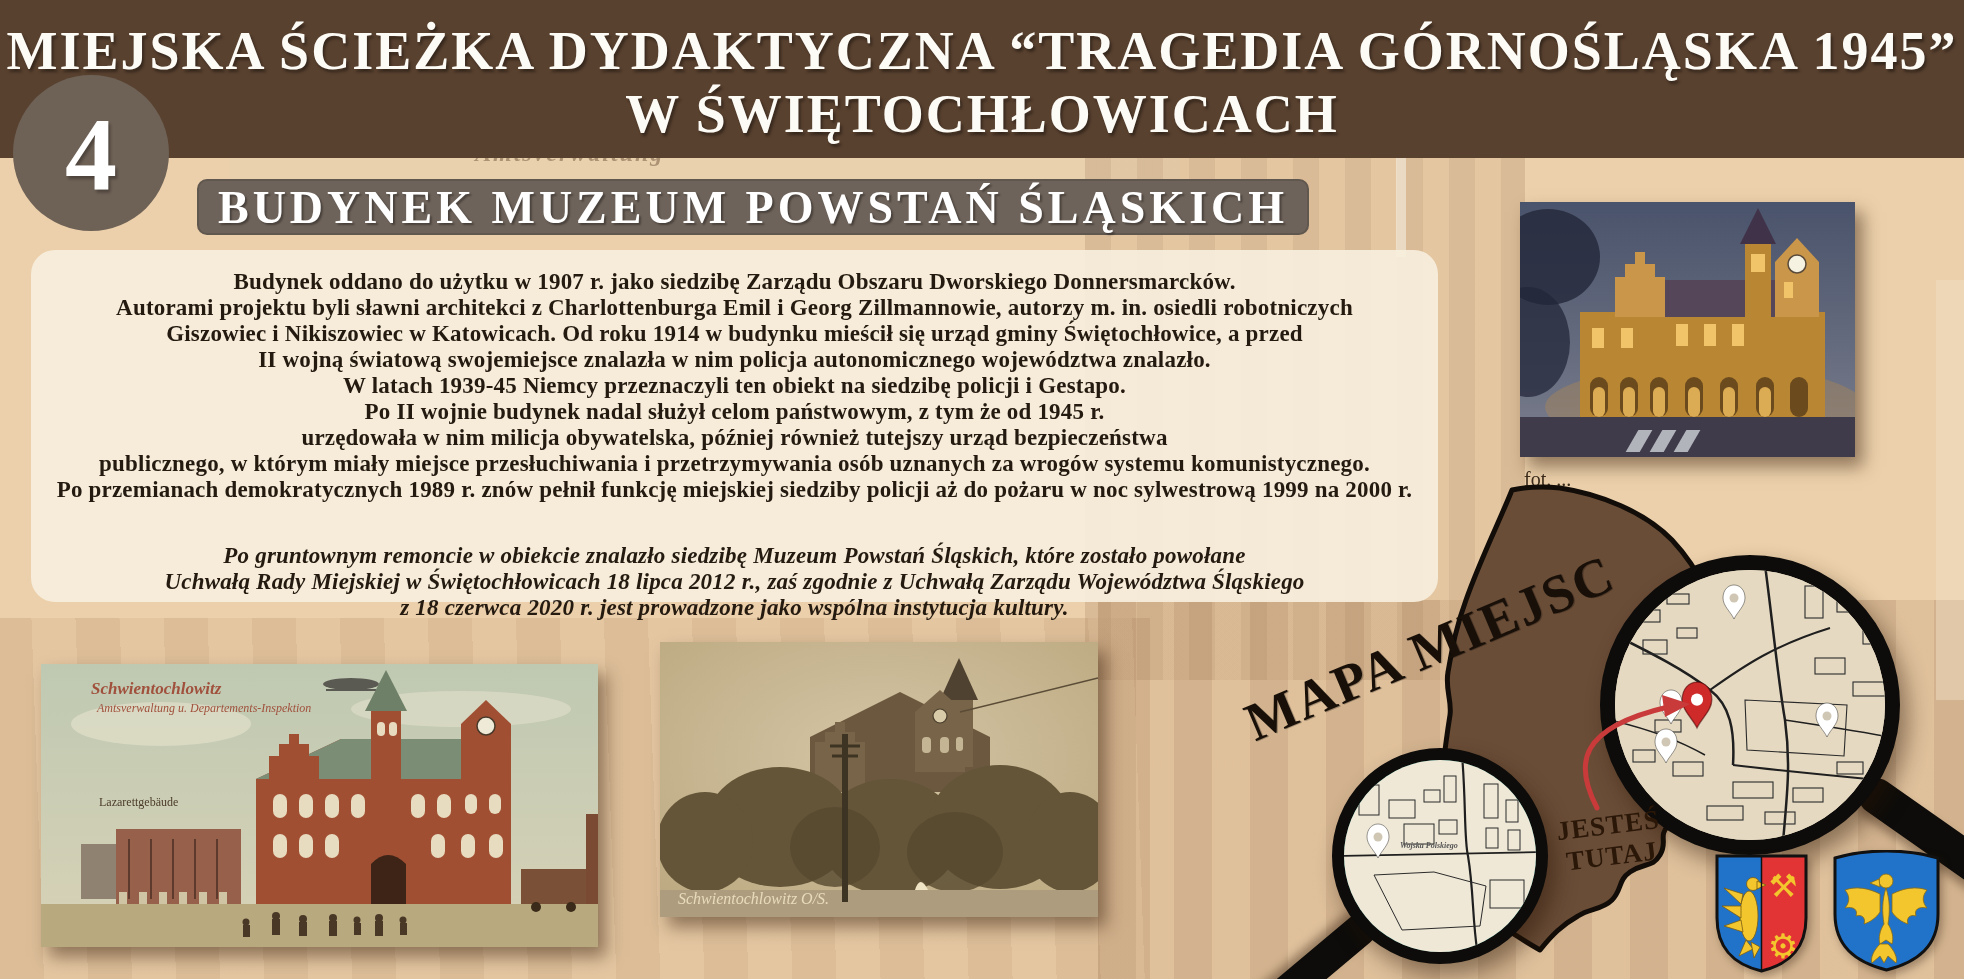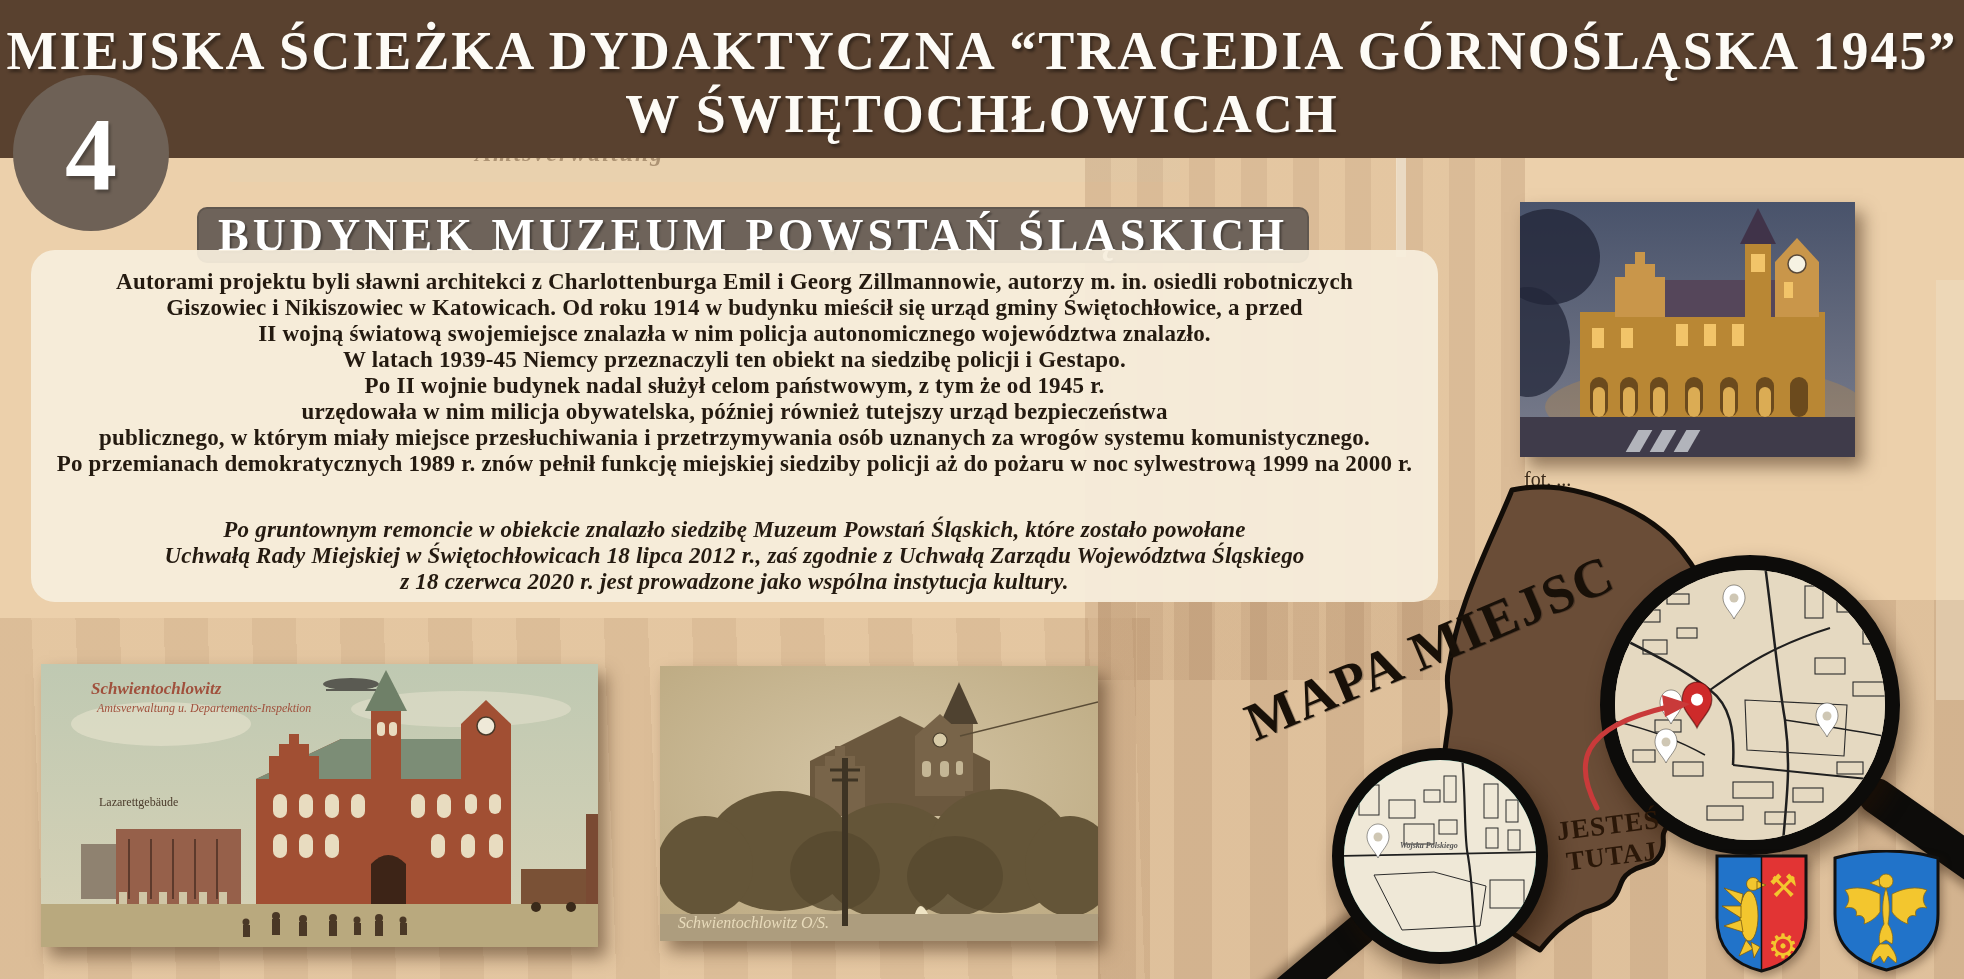--- a/index.html
+++ b/index.html
@@ -25,39 +25,39 @@
   .header{left:0;top:0;width:1964px;height:158px;background:#59412f;
     display:flex;flex-direction:column;align-items:center;justify-content:center;gap:8px;}
   .header .l1{font-size:54px;font-weight:bold;color:#fdfbf6;letter-spacing:2px;
     text-shadow:2px 3px 3px rgba(0,0,0,.4);white-space:nowrap;}
   .header .l2{font-size:54px;font-weight:bold;color:#fdfbf6;letter-spacing:2px;
     text-shadow:2px 3px 3px rgba(0,0,0,.4);white-space:nowrap;line-height:48px;}
   .badge{left:13px;top:75px;width:156px;height:156px;border-radius:50%;background:#6e6156;
     display:flex;align-items:center;justify-content:center;font-size:104px;font-weight:bold;
     color:#ffffff;text-shadow:2px 3px 3px rgba(0,0,0,.3);}
   .titlebar{left:197px;top:179px;width:1112px;height:56px;border-radius:10px;background:#6e635a;
-    box-shadow:inset 0 0 0 2px rgba(0,0,0,.12);display:flex;align-items:center;justify-content:center;margin-top:28px;}
+    box-shadow:inset 0 0 0 2px rgba(0,0,0,.12);display:flex;align-items:center;justify-content:center;}
   .titlebar span{font-size:46px;font-weight:bold;color:#ffffff;letter-spacing:4px;
     text-shadow:2px 2px 2px rgba(0,0,0,.35);white-space:nowrap;}
 
   
   .panel{left:31px;top:250px;width:1407px;height:352px;border-radius:24px;
     background:rgba(246,238,221,.93);padding:0;box-sizing:border-box;}
   .panel .para{display:flex;flex-direction:column;align-items:center;}
   .panel .p1{margin-top:19px;}
   .panel .p2{margin-top:40px;font-style:italic;}
   .tline{font-size:23px;line-height:26px;font-weight:bold;color:#241a10;
     white-space:nowrap;letter-spacing:.2px;}
 
   
   .photo{box-shadow:8px 10px 16px rgba(60,35,15,.5);}
   .photo-night{left:1520px;top:202px;width:335px;height:255px;}
   .fot{left:1524px;top:468px;font-size:20px;color:#3a2a1a;}
   .postcard{left:41px;top:664px;width:557px;height:283px;}
-  .oldphoto{left:660px;top:666px;width:438px;height:275px;}
+  .oldphoto{left:660px;top:642px;width:438px;height:275px;}
 
   
   .cluster{left:1400px;top:440px;width:564px;height:539px;}
   .lens{position:absolute;border-radius:50%;background:#e5d9c1;overflow:hidden;
     border:15px solid #0d0c0a;box-shadow:8px 12px 22px rgba(40,20,5,.45);}
   .lens-right{left:1600px;top:555px;width:270px;height:270px;}
   .lens-left{left:1332px;top:748px;width:192px;height:192px;border-width:12px;background:#0f766e;}
   .handle{position:absolute;background:#0d0c0a;box-shadow:4px 6px 10px rgba(40,20,5,.4);}
   .handle-right{left:1862px;top:768px;width:250px;height:36px;border-radius:18px;
     transform:rotate(35deg);transform-origin:0 50%;}
@@ -92,20 +92,21 @@
     <div class="l2">W ŚWIĘTOCHŁOWICACH</div>
   </div>
   <div class="abs badge">4</div>
 
   <div class="abs titlebar">
     <span>BUDYNEK MUZEUM POWSTAŃ ŚLĄSKICH</span>
   </div>
 
   <div class="abs panel">
     <div class="para p1">
+      <div class="tline">Budynek oddano do użytku w 1907 r. jako siedzibę Zarządu Obszaru Dworskiego Donnersmarcków.</div>
       <div class="tline">Autorami projektu byli sławni architekci z Charlottenburga Emil i Georg Zillmannowie, autorzy m. in. osiedli robotniczych</div>
       <div class="tline">Giszowiec i Nikiszowiec w Katowicach. Od roku 1914 w budynku mieścił się urząd gminy Świętochłowice, a przed</div>
       <div class="tline">II wojną światową swojemiejsce znalazła w nim policja autonomicznego województwa znalazło.</div>
       <div class="tline">W latach 1939-45 Niemcy przeznaczyli ten obiekt na siedzibę policji i Gestapo.</div>
       <div class="tline">Po II wojnie budynek nadal służył celom państwowym, z tym że od 1945 r.</div>
       <div class="tline">urzędowała w nim milicja obywatelska, później również tutejszy urząd bezpieczeństwa</div>
       <div class="tline">publicznego, w którym miały miejsce przesłuchiwania i przetrzymywania osób uznanych za wrogów systemu komunistycznego.</div>
       <div class="tline">Po przemianach demokratycznych 1989 r. znów pełnił funkcję miejskiej siedziby policji aż do pożaru w noc sylwestrową 1999 na 2000 r.</div>
     </div>
     <div class="para p2">

